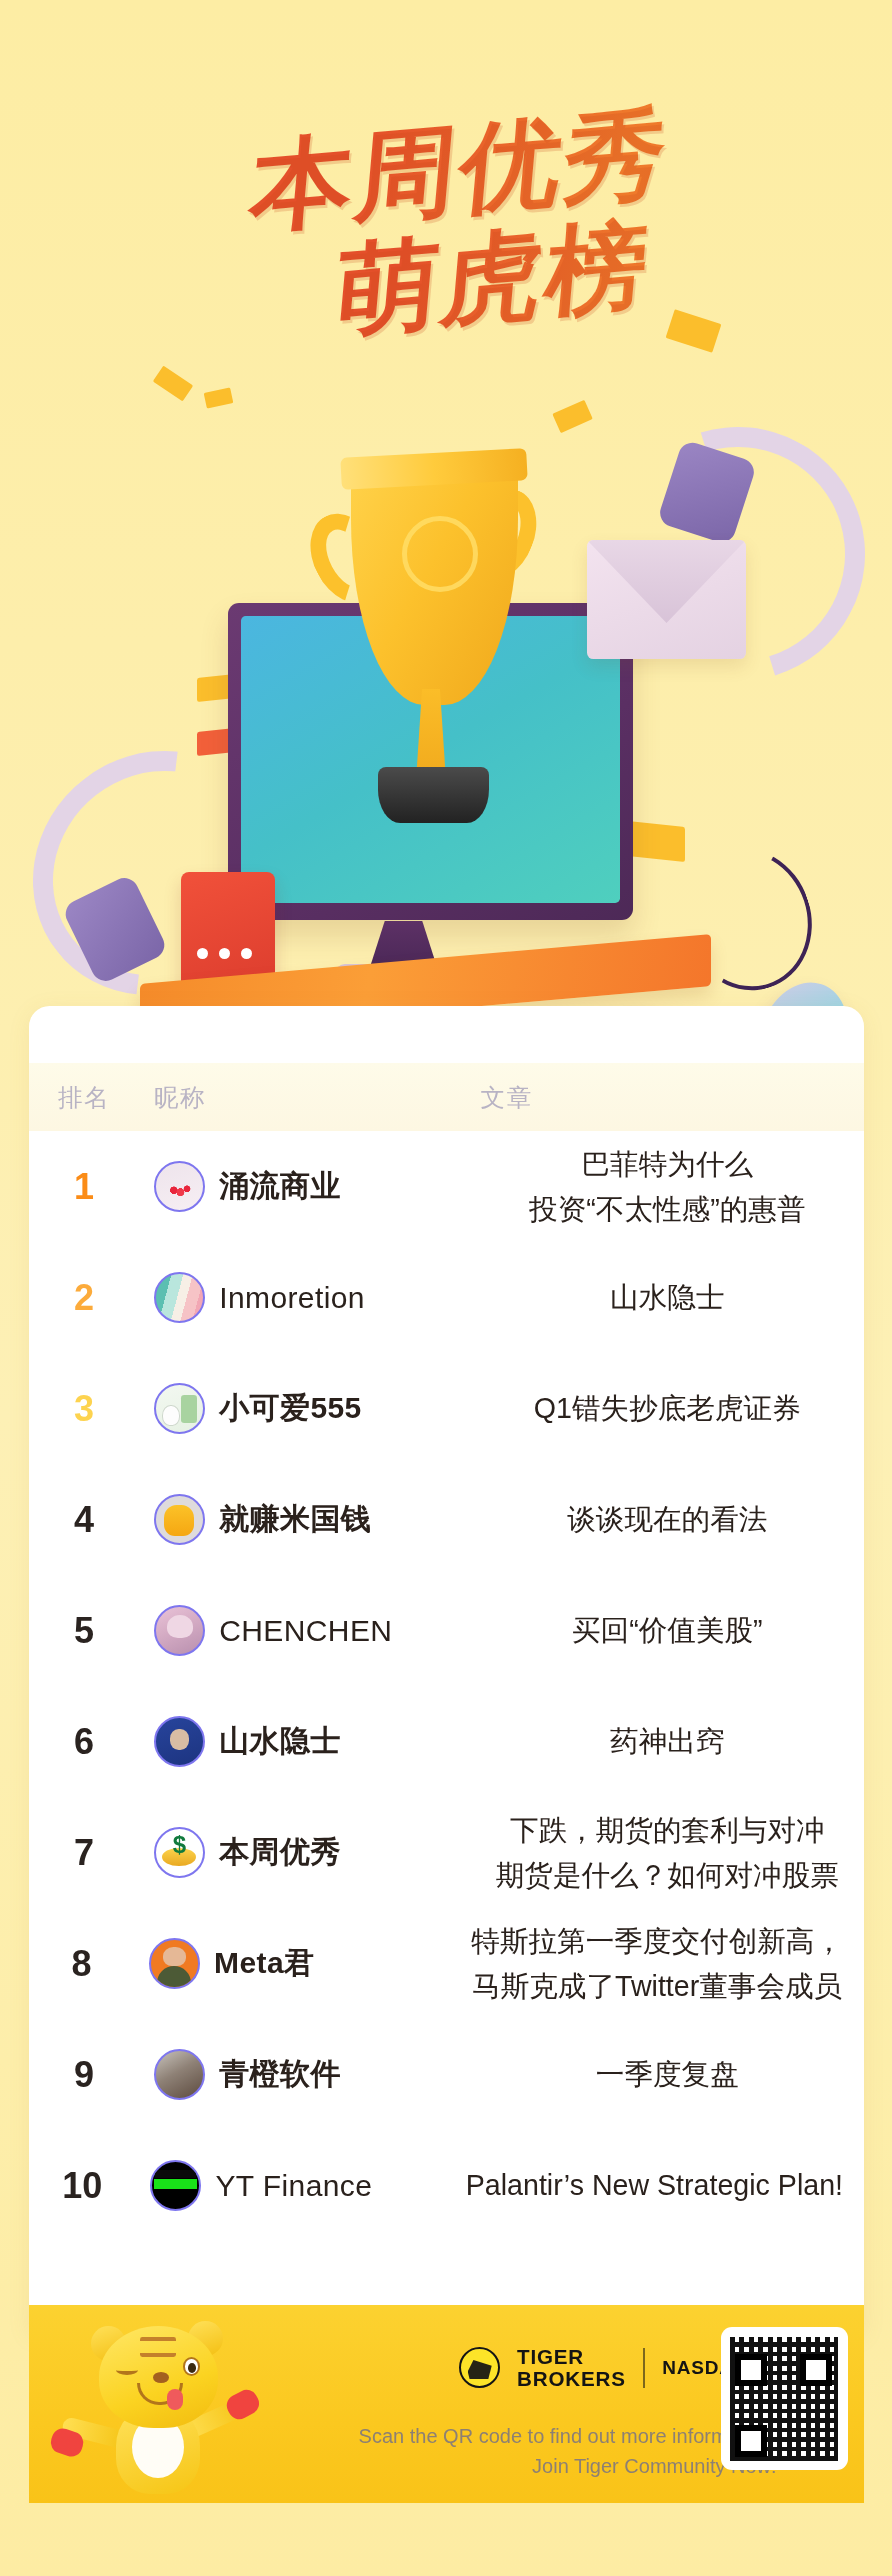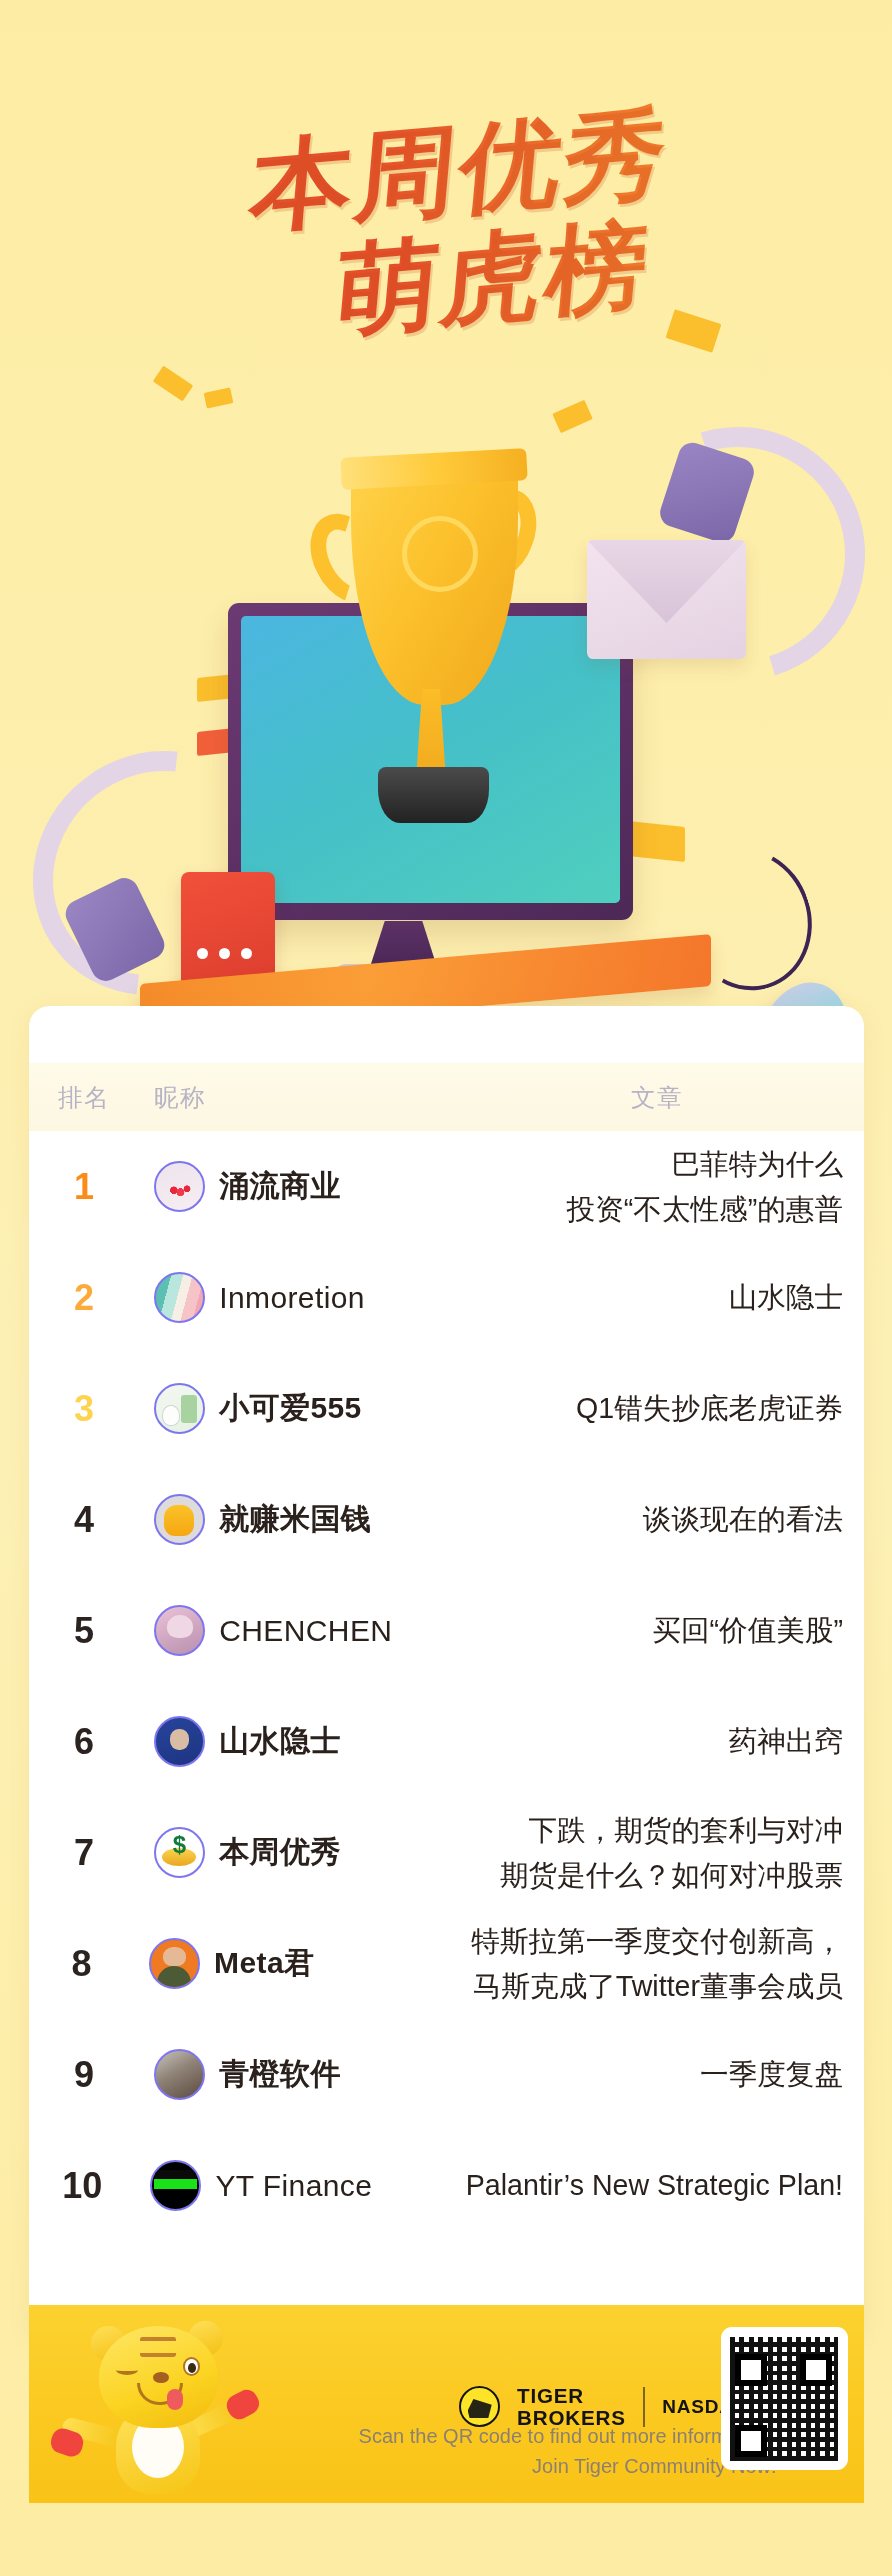--- a/index.html
+++ b/index.html
@@ -195,21 +195,21 @@
     box-shadow:0 4.8px 22px rgba(180,140,60,.10);
     overflow:hidden;
   }
   .thead{
     display:flex; align-items:center; height:68px; margin-top:57px;
     background:linear-gradient(180deg,#fefbe9,#fdf7e2);
     color:#b8b3c4; font-size:24.6px; letter-spacing:1.6px;
   }
   .col-rank{ width:111px; text-align:center; }
   .col-nick{ width:341px; text-align:left; padding-left:14.3px; }
-  .col-art { flex:1; text-align:center; padding-right:30px; }
+  .col-art { flex:1; padding-right:30px; }
 
   .row{ display:flex; align-items:center; min-height:111px; }
   .r-rank{
     width:111px; text-align:center; font-size:36px; font-weight:bold;
     color:#2a2320; font-family:"Liberation Sans",sans-serif;
   }
   .r-rank.gold1{ color:#fb8c17; }
   .r-rank.gold2{ color:#fcab3b; }
   .r-rank.gold3{ color:#fdd34f; }
 
@@ -217,21 +217,21 @@
   .avatar{
     width:51px; height:51px; border-radius:50%; flex:none;
     border:2.4px solid #7e76ef; overflow:hidden; position:relative;
     background:#eee;
   }
   .nick-text{ font-size:30px; color:#2a211c; font-weight:bold; letter-spacing:0.4px; white-space:nowrap; }
   .nick-text.latin{ font-weight:normal; }
 
   .r-art{ flex:1; padding-right:20.6px; text-align:center; }
   .r-art div{ font-size:28.6px; color:#2a211c; line-height:1.55; white-space:nowrap; }
-  .r-art.left{ text-align:right; padding-left:11px; }
+  .r-art.left{ text-align:center; padding-left:11px; }
 
   
   .av-berries{ background:radial-gradient(circle at 52% 62%,#f0394a 0 10%,transparent 11%),
                          radial-gradient(circle at 38% 58%,#e8263d 0 9%,transparent 10%),
                          radial-gradient(circle at 66% 55%,#e8263d 0 8%,transparent 9%),
                          linear-gradient(160deg,#eee4ec,#f6eef3); }
   .av-stripes{ background:linear-gradient(105deg,#5bbfb1 0 26%,#b9e6dd 26% 46%,#f7efe6 46% 62%,#f6c3c6 62% 82%,#f2a7b4 82% 100%); }
   .av-robot{ background:linear-gradient(160deg,#f3f8f1,#e6f1e3); }
   .av-robot::after{ content:""; position:absolute; left:54%; top:22%; width:34%; height:58%;
      background:#a8d3a0; border-radius:3.2px; }
@@ -294,21 +294,21 @@
     border-bottom:4px solid #b2751b; border-radius:0 0 50% 50%; }
   .m-nose{ position:absolute; left:89px; top:56px; width:16px; height:11px;
     border-radius:50%; background:#a4601f; }
   .m-mouth{ position:absolute; left:73px; top:67px; width:46px; height:22px;
     border:3.2px solid #b2751b; border-top:none; border-radius:0 0 32px 32px; }
   .m-tongue{ position:absolute; left:103px; top:73px; width:16px; height:20.6px;
     border-radius:8px; background:#ef5a5c; }
   .m-stripe{ position:absolute; left:76px; top:20.6px; width:36px; height:20.6px;
     border-top:4px solid #c4802b; border-bottom:4px solid #c4802b; border-radius:2.4px; }
 
-  .brand{ position:absolute; left:430px; top:41px; display:flex; align-items:center; gap:17.5px;margin-top:39px; }
+  .brand{ position:absolute; left:430px; top:41px; display:flex; align-items:center; gap:17.5px; }
   .tiger-logo{ width:41px; height:41px; border-radius:50%;
     background:#fde428; border:2.4px solid #141414; position:relative; }
   .tiger-logo::after{ content:""; position:absolute; left:7.1px; top:11px; width:24px; height:19px;
     background:#141414; clip-path:polygon(0 60%,24% 0,100% 30%,86% 100%,8% 100%); opacity:.92; }
   .brand-txt{ line-height:1.05; font-weight:bold; color:#141414; font-size:20.6px; letter-spacing:0.8px; }
   .divider{ width:1.6px; height:40px; background:#141414; opacity:.55; }
   .ticker{ font-size:19px; font-weight:bold; color:#141414; letter-spacing:0.8px; }
 
   .tagline{ position:absolute; left:262px; top:116px; width:486px; text-align:right;
     color:#8d8073; font-size:20px; line-height:1.5; }

